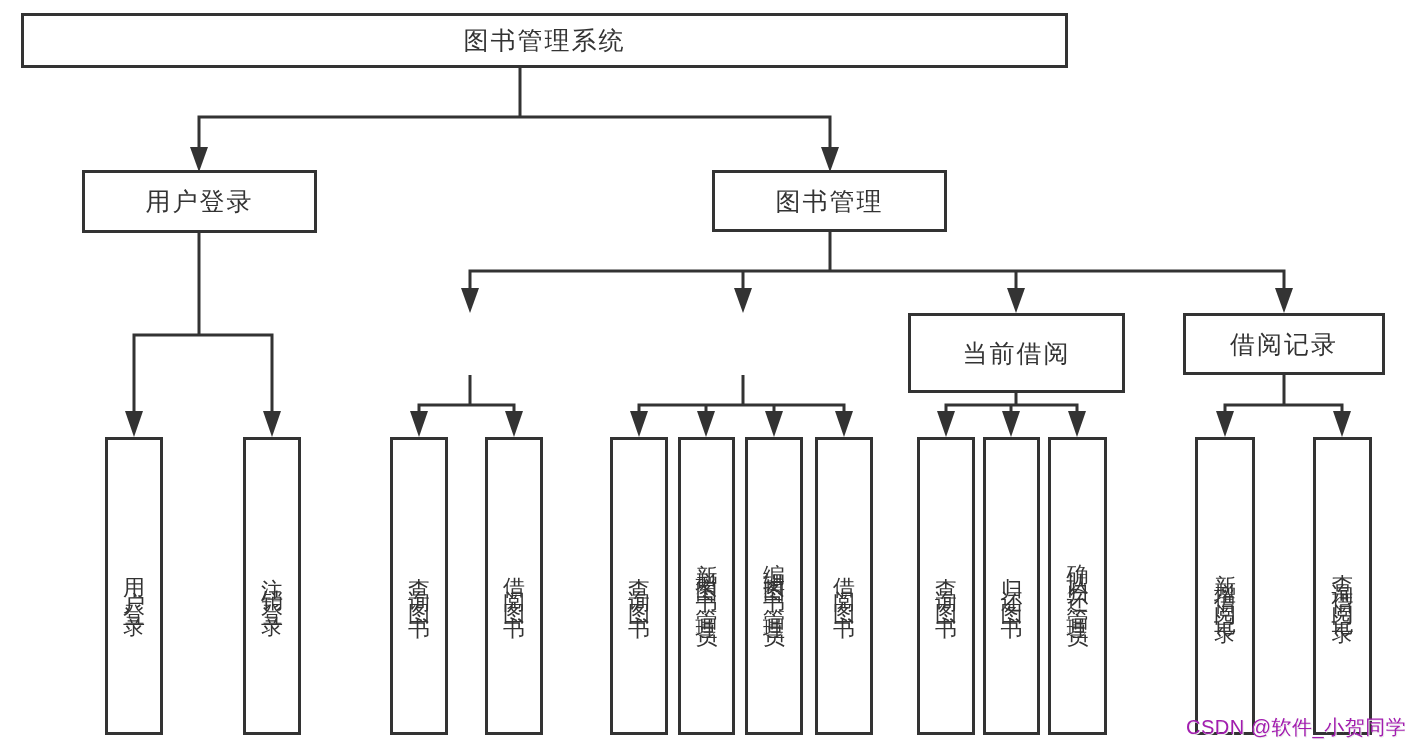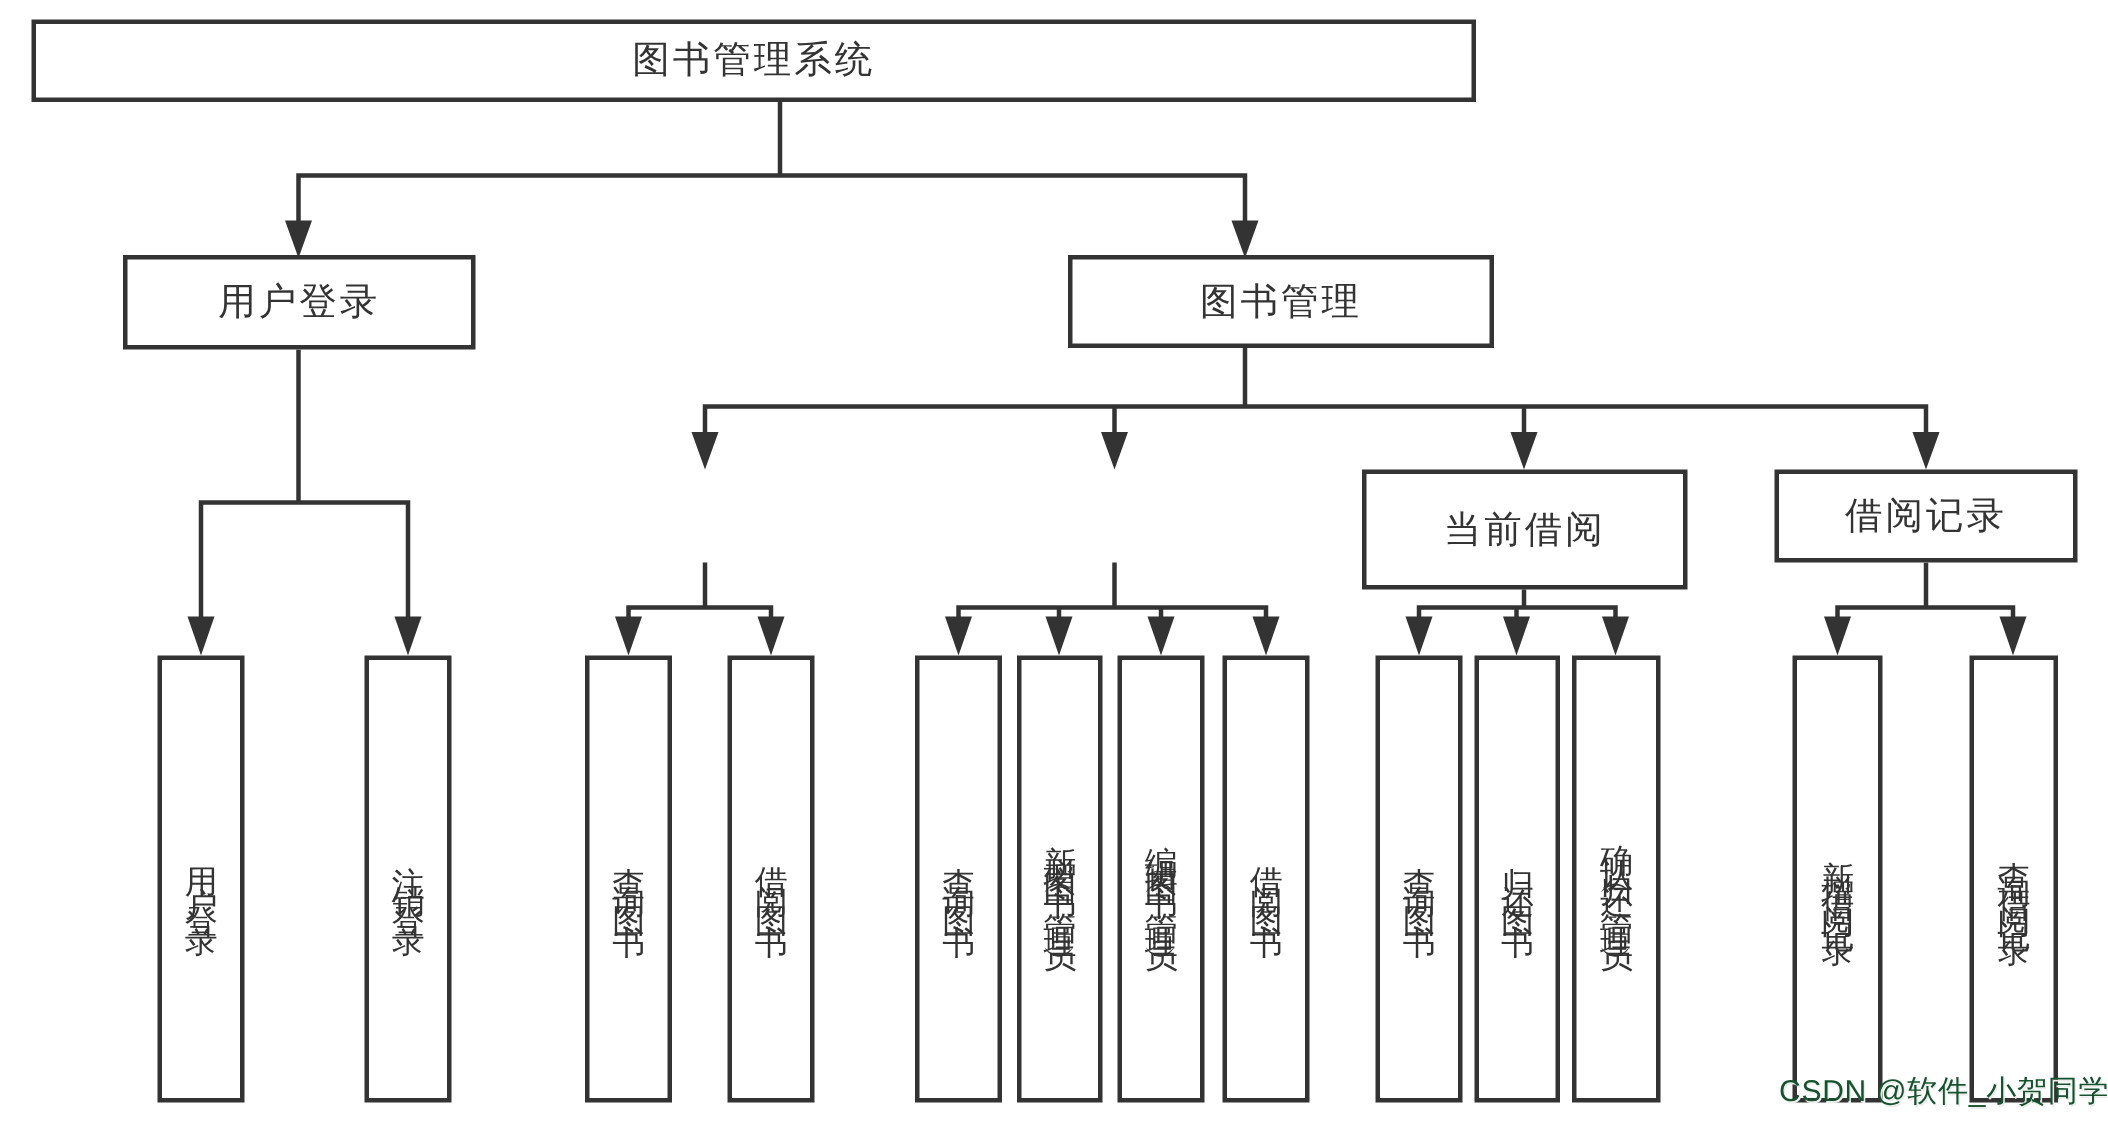--- a/index.html
+++ b/index.html
@@ -16,21 +16,21 @@
   }
   .h{font-size:25px;letter-spacing:2px;line-height:1;}
   .v span{
     writing-mode:vertical-rl;text-orientation:mixed;
     font-size:22px;line-height:1.1;white-space:nowrap;
   }
   .ls4 span{letter-spacing:13px;}
   .ls6 span{letter-spacing:10px;}
   .ls9 span{letter-spacing:9px;}
   .watermark{
-    position:absolute;left:1186px;top:714px;font-size:20px;color:#14532d;
+    position:absolute;left:1186px;top:714px;font-size:20px;color:#a21caf;
     letter-spacing:0.5px;white-space:nowrap;text-shadow:1px 1px 0 #ececec;
   }
 </style>
 </head>
 <body>
 
 <div class="stage">
 
   <svg class="connectors" viewBox="0 0 1405 747" xmlns="http://www.w3.org/2000/svg">
 
@@ -73,28 +73,28 @@
     <polygon points="937,411 955,411 946,437"></polygon>
     <polygon points="1002,411 1020,411 1011,437"></polygon>
     <polygon points="1068,411 1086,411 1077,437"></polygon>
 
     <path d="M1284,375 V405"></path>
     <path d="M1225,414 V405 H1342 V414"></path>
     <polygon points="1216,411 1234,411 1225,437"></polygon>
     <polygon points="1333,411 1351,411 1342,437"></polygon>
   </svg>
 
-  <div class="node h" style="left:21px;top:13px;width:963px;height:55px;">
+  <div class="node h" style="left:21px;top:13px;width:1047px;height:55px;">
     <span>图书管理系统</span>
   </div>
 
   <div class="node h" style="left:82px;top:170px;width:235px;height:63px;">
     <span>用户登录</span>
   </div>
-  <div class="node h" style="left:712px;top:170px;width:284px;height:62px;">
+  <div class="node h" style="left:712px;top:170px;width:235px;height:62px;">
     <span>图书管理</span>
   </div>
 
   <div class="node h" style="left:908px;top:313px;width:217px;height:80px;">
     <span>当前借阅</span>
   </div>
   <div class="node h" style="left:1183px;top:313px;width:202px;height:62px;">
     <span>借阅记录</span>
   </div>
 

